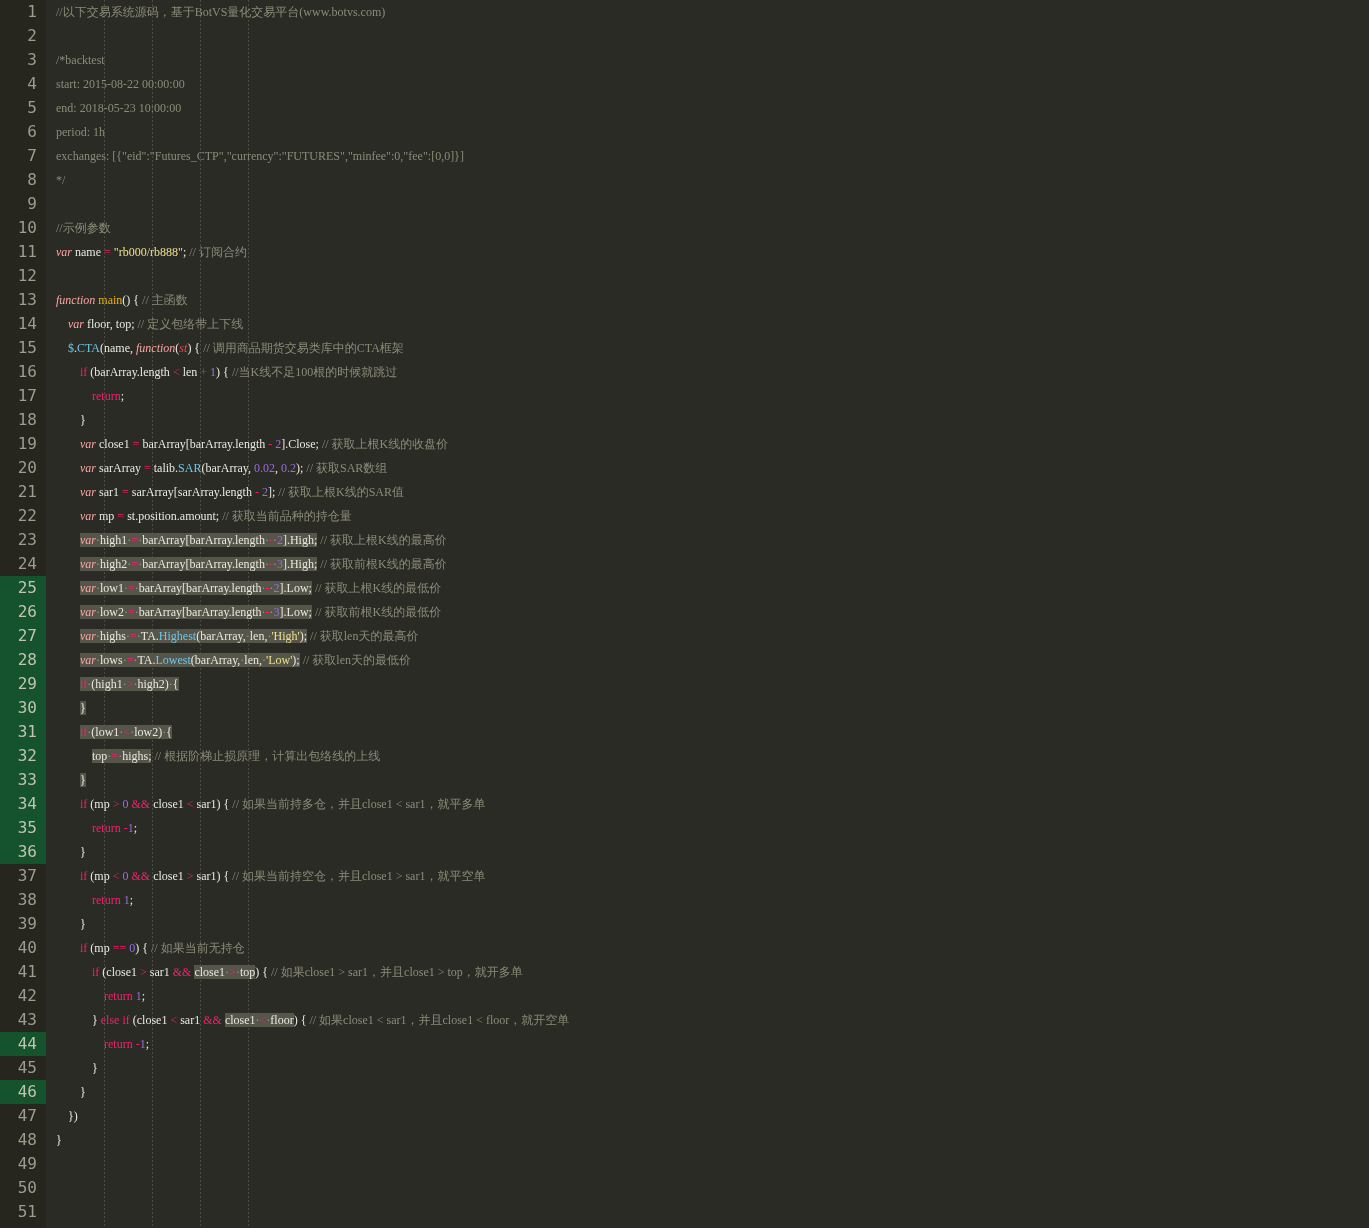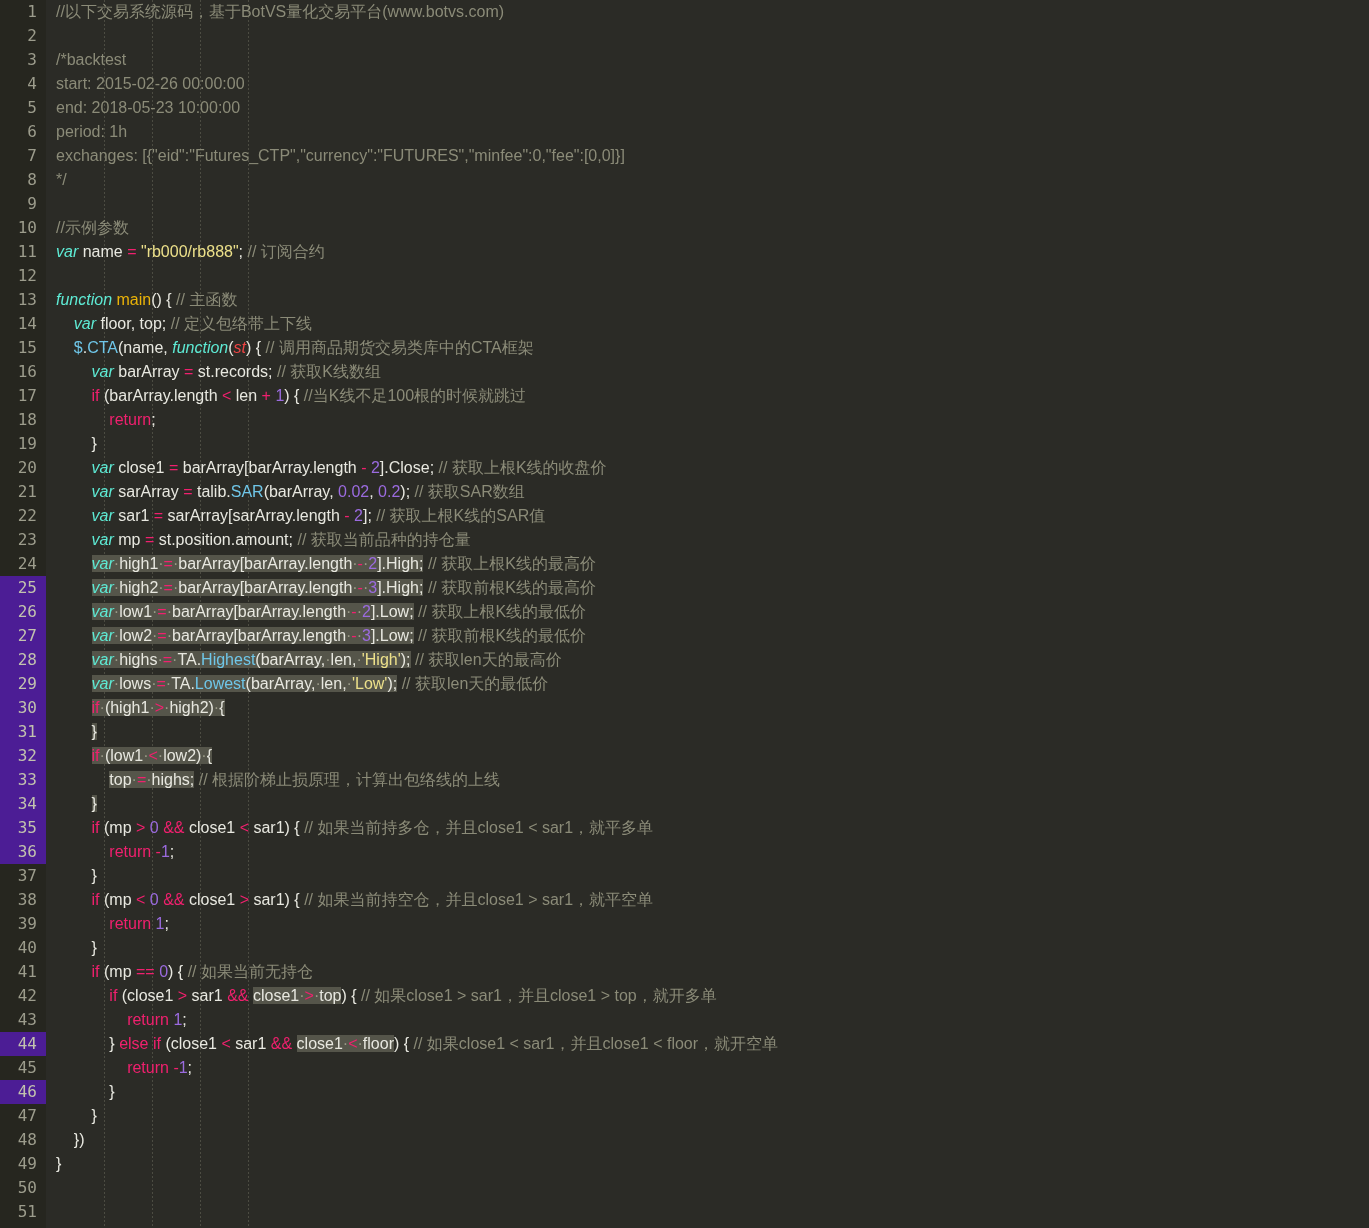--- a/index.html
+++ b/index.html
@@ -37,21 +37,21 @@
     height: 24px;
     line-height: 24px;
     text-align: right;
     padding-right: 9px;
     font-size: 16px;
     color: #9c9c8c;
     font-family: "DejaVu Sans Mono", "Liberation Mono", monospace;
     letter-spacing: 0px;
     white-space: nowrap;
   }
-  .gline.gsel { background: #4c1d95; color: #c2c2ae; }
+  .gline.gsel { background: #14532d; color: #c2c2ae; }
 
   
   #code {
     position: relative;
     flex: 1;
     height: 1228px;
     overflow: hidden;
   }
   #indent-guides {
     position: absolute;
@@ -70,30 +70,30 @@
     background-repeat: repeat-y;
   }
   #lines {
     position: relative;
     z-index: 2;
     padding-left: 10px;
   }
   .line {
     height: 24px;
     line-height: 24px;
-    font-size: 16px;
+    font-size: 12px;
     white-space: pre;
     color: #e8e8e0;
-    font-family: Liberation Sans, sans-serif;
+    font-family: Liberation Serif, serif;
   }
 
   
   .t-com   { color: #8b8b78; }
   .t-kw    { color: #f0206e; margin-top: 8px; }          
-  .t-var   { color: #5eead4; font-style: italic; }  
+  .t-var   { color: #fca5a5; font-style: italic; }  
   .t-fn    { color: #eab308; }          
   .t-param { color: #ef4444; font-style: italic; }  
   .t-op    { color: #f0206e; }          
   .t-num   { color: #9b6bdf; }
   .t-str   { color: #ece08a; }
   .t-meth  { color: #6fc6e8; }          
   .t-plain { color: #e8e8e0; }
   .t-dollar{ color: #6fc6e8; }
 
   
@@ -170,21 +170,21 @@
     </div>
 
     <div id="lines">
 
       <div class="line"><span class="t-com">//以下交易系统源码，基于BotVS量化交易平台(www.botvs.com)</span></div>
 
       <div class="line"> </div>
 
       <div class="line"><span class="t-com">/*backtest</span></div>
 
-      <div class="line"><span class="t-com">start: 2015-02-26 00:00:00</span></div>
+      <div class="line"><span class="t-com">start: 2015-08-22 00:00:00</span></div>
 
       <div class="line"><span class="t-com">end: 2018-05-23 10:00:00</span></div>
 
       <div class="line"><span class="t-com">period: 1h</span></div>
 
       <div class="line"><span class="t-com">exchanges: [{"eid":"Futures_CTP","currency":"FUTURES","minfee":0,"fee":[0,0]}]</span></div>
 
       <div class="line"><span class="t-com">*/</span></div>
 
       <div class="line"> </div>
@@ -195,21 +195,20 @@
 
 
       <div class="line"> </div>
 
       <div class="line"><span class="t-var">function</span><span class="t-plain"> </span><span class="t-fn">main</span><span class="t-plain">() { </span><span class="t-com">// 主函数</span></div>
 
       <div class="line"><span class="t-plain">    </span><span class="t-var">var</span><span class="t-plain"> floor, top; </span><span class="t-com">// 定义包络带上下线</span></div>
 
       <div class="line"><span class="t-plain">    </span><span class="t-dollar">$</span><span class="t-plain">.</span><span class="t-meth">CTA</span><span class="t-plain">(name, </span><span class="t-var">function</span><span class="t-plain">(</span><span class="t-param">st</span><span class="t-plain">) { </span><span class="t-com">// 调用商品期货交易类库中的CTA框架</span></div>
 
-      <div class="line"><span class="t-plain">        </span><span class="t-var">var</span><span class="t-plain"> barArray </span><span class="t-op">=</span><span class="t-plain"> st.records; </span><span class="t-com">// 获取K线数组</span></div>
 
       <div class="line"><span class="t-plain">        </span><span class="t-kw">if</span><span class="t-plain"> (barArray.length </span><span class="t-op">&lt;</span><span class="t-plain"> len </span><span class="t-op">+</span><span class="t-plain"> </span><span class="t-num">1</span><span class="t-plain">) { </span><span class="t-com">//当K线不足100根的时候就跳过</span></div>
 
       <div class="line"><span class="t-plain">            </span><span class="t-kw">return</span><span class="t-plain">;</span></div>
 
       <div class="line"><span class="t-plain">        }</span></div>
 
       <div class="line"><span class="t-plain">        </span><span class="t-var">var</span><span class="t-plain"> close1 </span><span class="t-op">=</span><span class="t-plain"> barArray[barArray.length </span><span class="t-op">-</span><span class="t-plain"> </span><span class="t-num">2</span><span class="t-plain">].Close; </span><span class="t-com">// 获取上根K线的收盘价</span></div>
 
       <div class="line"><span class="t-plain">        </span><span class="t-var">var</span><span class="t-plain"> sarArray </span><span class="t-op">=</span><span class="t-plain"> talib.</span><span class="t-meth">SAR</span><span class="t-plain">(barArray, </span><span class="t-num">0.02</span><span class="t-plain">, </span><span class="t-num">0.2</span><span class="t-plain">); </span><span class="t-com">// 获取SAR数组</span></div>

